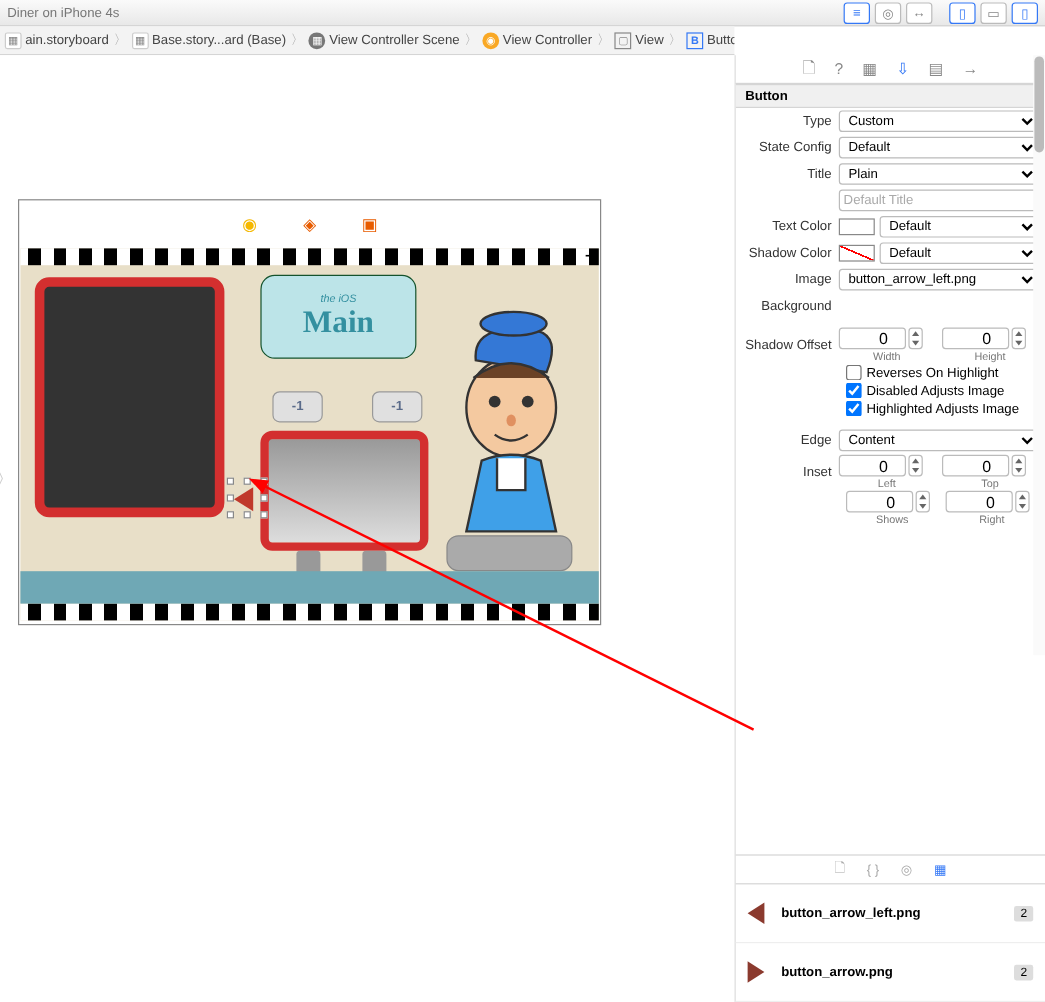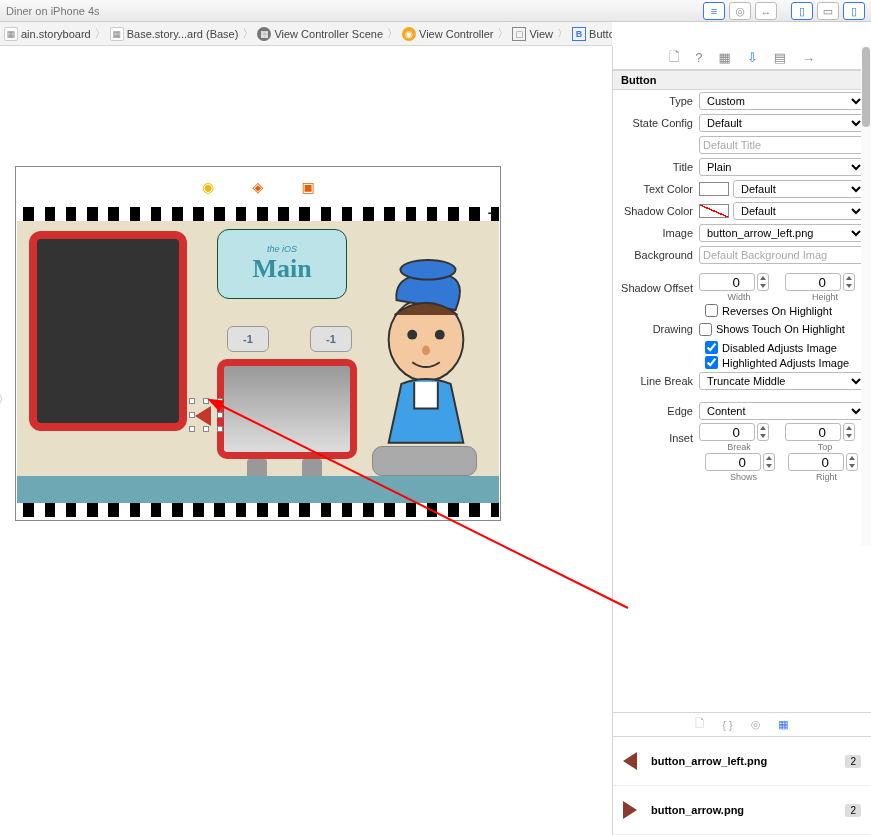--- a/index.html
+++ b/index.html
@@ -197,26 +197,26 @@
       <div class="section-header">Button</div>
       <div class="prop-row">
           <div class="prop-label">Type</div>
           <div class="prop-ctrl"><select><option>Custom</option></select></div>
         </div>
       <div class="prop-row">
           <div class="prop-label">State Config</div>
           <div class="prop-ctrl"><select><option>Default</option></select></div>
         </div>
       <div class="prop-row">
+          <div class="prop-label">Title</div>
+          <div class="prop-ctrl"><select><option>Plain</option></select></div>
+        </div>
+      <div class="prop-row">
           <div class="prop-label"></div>
           <div class="prop-ctrl"><input type="text" placeholder="Default Title" style=""></div>
-        </div>
-      <div class="prop-row">
-          <div class="prop-label">Title</div>
-          <div class="prop-ctrl"><select><option>Plain</option></select></div>
         </div>
       <div class="prop-row">
           <div class="prop-label">Text Color</div>
           <div class="prop-ctrl">
             <div class="color-swatch">
               <div class="swatch-box"></div>
               <select style="flex:1"><option>Default</option></select>
             </div>
           </div>
         </div>
@@ -228,21 +228,20 @@
               <select style="flex:1"><option>Default</option></select>
             </div>
           </div>
         </div>
       <div class="prop-row">
           <div class="prop-label">Image</div>
           <div class="prop-ctrl"><select><option>button_arrow_left.png</option></select></div>
         </div>
       <div class="prop-row">
           <div class="prop-label">Background</div>
-          <div class="prop-ctrl"><input type="text" placeholder="Default Background Imag" style=""></div>
         </div>
       <div style="height:6px"></div>
       <div class="prop-row">
           <div class="prop-label">Shadow Offset</div>
           <div class="prop-ctrl" style="display:flex;gap:6px">
         <div class="col">
               <div class="stepper">
                 <input class="num-input" value="0" style="">
                 <div class="step-btns"></div>
               </div>
@@ -254,53 +253,42 @@
                 <div class="step-btns"></div>
               </div>
               <div class="sub-label">Height</div>
             </div>
       </div>
         </div>
       <div class="check-row">
           <input type="checkbox" style="">
           <span>Reverses On Highlight</span>
         </div>
-      <div class="prop-row">
-          <div class="prop-label">Drawing</div>
-          <div class="prop-ctrl" style="display:flex;gap:4px;align-items:center">
-            <input type="checkbox" style="">
-            <span>Shows Touch On Highlight</span>
-          </div>
-        </div>
       <div class="check-row">
           <input type="checkbox" checked="" style="">
           <span>Disabled Adjusts Image</span>
         </div>
       <div class="check-row">
           <input type="checkbox" checked="" style="">
           <span>Highlighted Adjusts Image</span>
-        </div>
-      <div class="prop-row">
-          <div class="prop-label">Line Break</div>
-          <div class="prop-ctrl"><select><option>Truncate Middle</option></select></div>
         </div>
       <div style="height:8px"></div>
       <div class="prop-row">
           <div class="prop-label">Edge</div>
           <div class="prop-ctrl"><select><option>Content</option></select></div>
         </div>
       <div class="prop-row">
           <div class="prop-label">Inset</div>
           <div class="prop-ctrl" style="display:flex;gap:6px">
         <div class="col">
               <div class="stepper">
                 <input class="num-input" value="0" style="">
                 <div class="step-btns"></div>
               </div>
-              <div class="sub-label">Break</div>
+              <div class="sub-label">Left</div>
             </div>
         <div class="col">
               <div class="stepper">
                 <input class="num-input" value="0" style="">
                 <div class="step-btns"></div>
               </div>
               <div class="sub-label">Top</div>
             </div>
       </div>
         </div>

